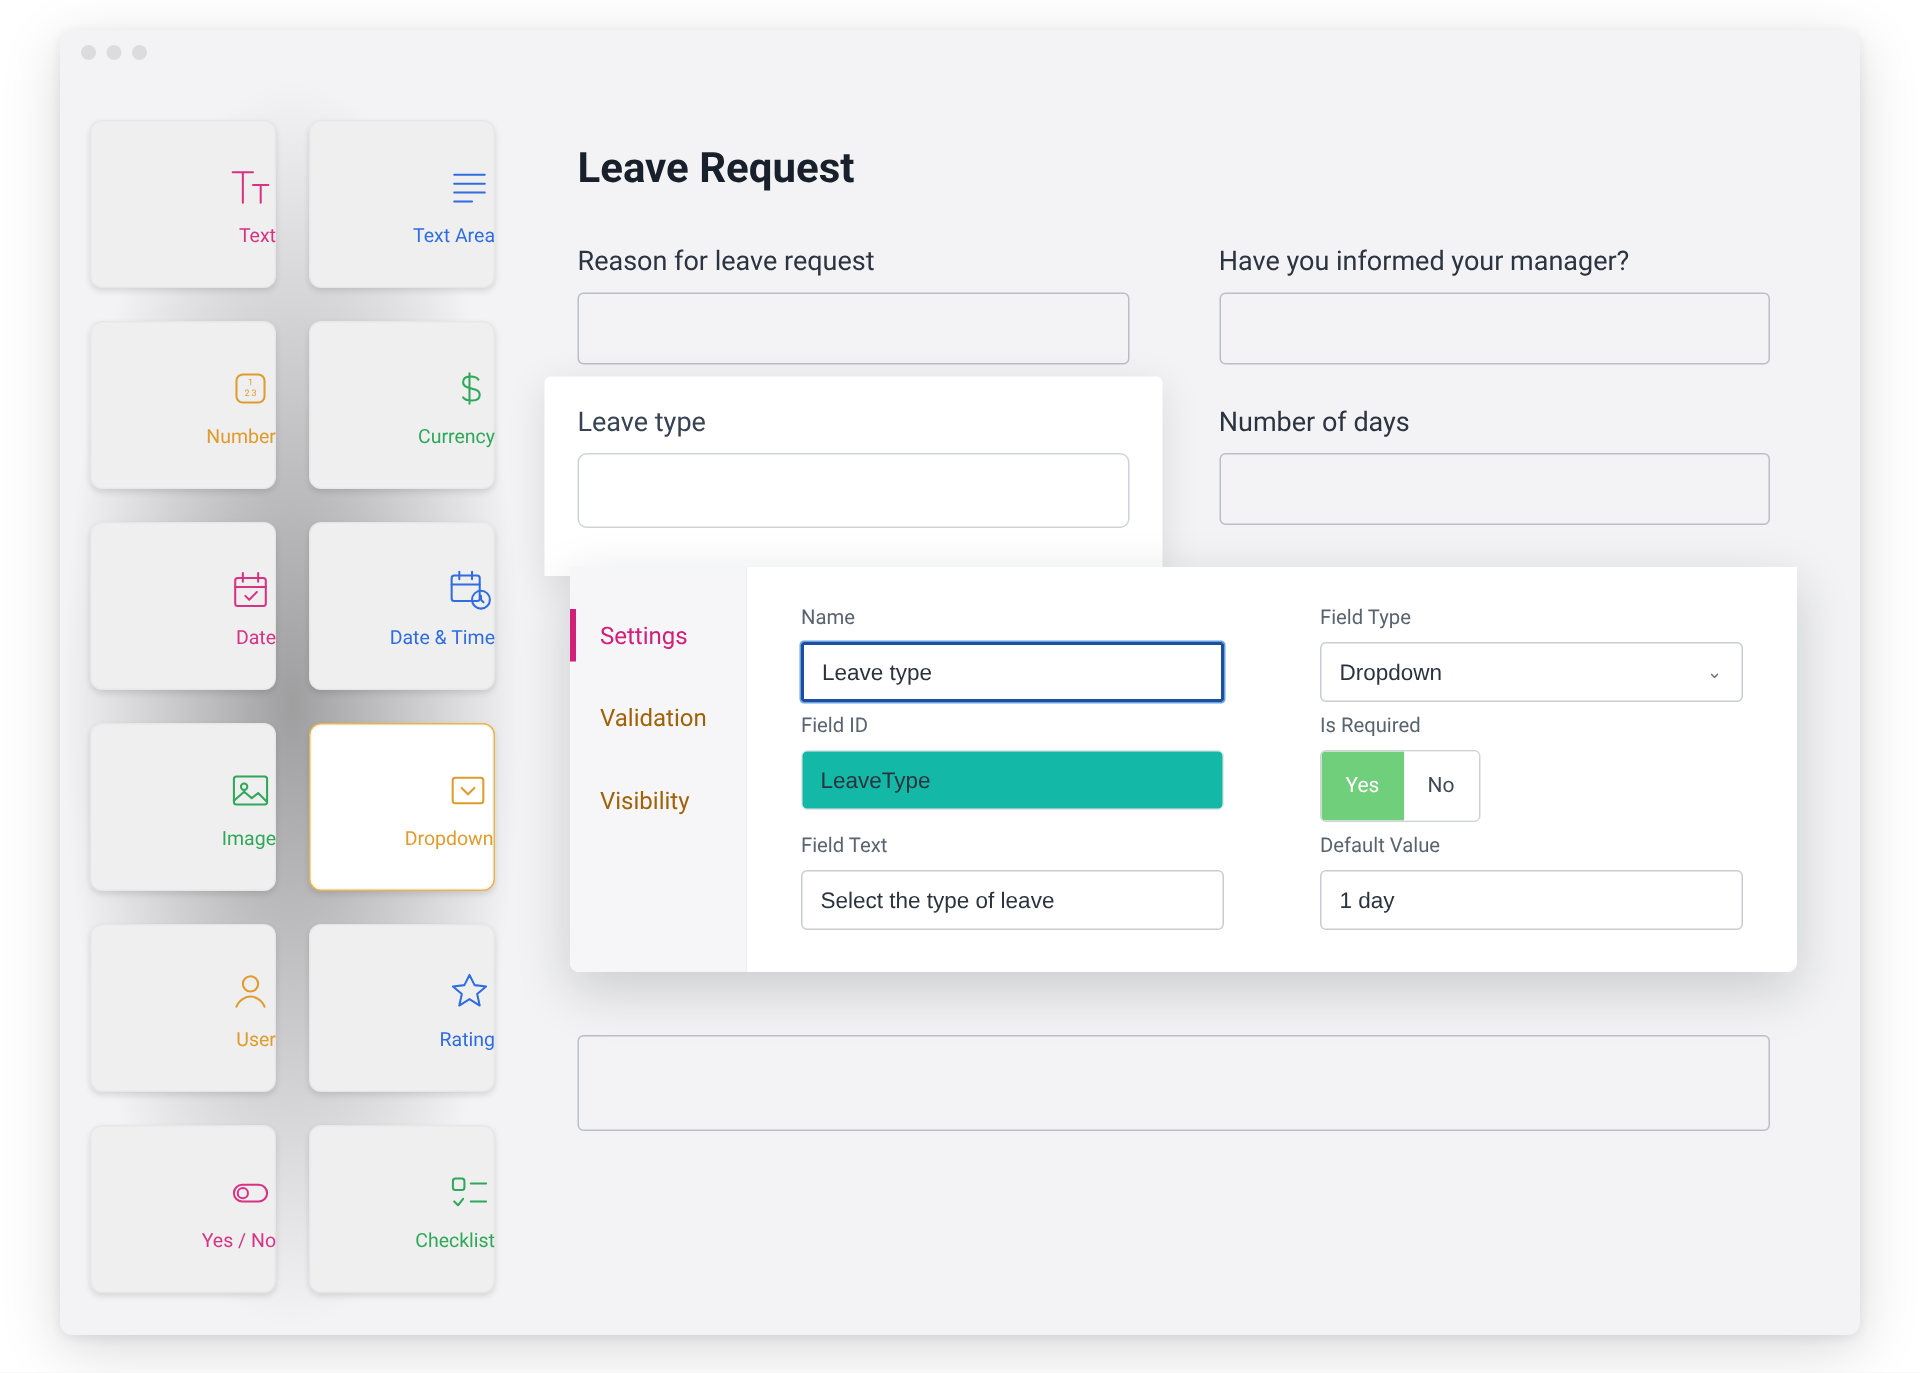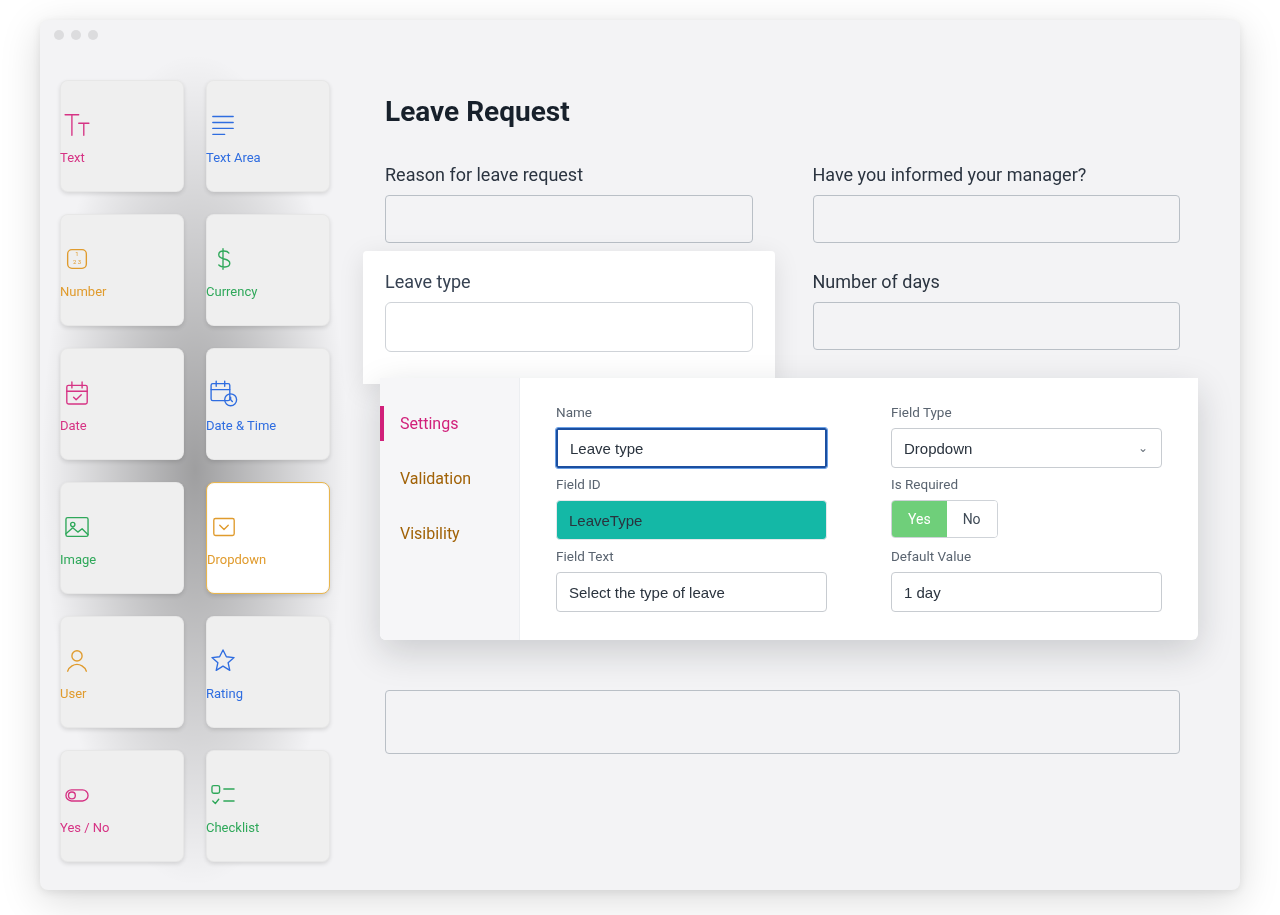--- a/index.html
+++ b/index.html
@@ -54,21 +54,21 @@
     z-index:0;
   }
   .ptile {
     position:relative;
     z-index:1;
     background: #efefef;
     border-radius: 8px;
     box-shadow: 0 2px 4px rgba(0,0,0,0.12), inset 0 0 0 1px rgba(0,0,0,0.03);
     display: flex;
     flex-direction: column;
-    align-items: flex-start;
+    align-items: flex-end;
     justify-content: center;
     gap: 8px;
     cursor: pointer;
     font-size: 13px;
   }
   .ptile.selected {
     background:#fff;
     border:1px solid #e8b54d;
   }
   .ptile .plabel { font-size: 13px; }
@@ -138,21 +138,21 @@
     left: 340px;
     top: 358px;
     width: 818px;
     background: #fff;
     border-radius: 0 0 6px 6px;
     box-shadow: 0 12px 36px rgba(20,25,35,0.18);
     display: flex;
     z-index: 5;
   }
   .prop-tabs {
-    width: 140px;
+    width: 118px;
     background: #f6f6f8;
     border-right: 1px solid #eceef1;
     padding-top: 18px;
     border-radius: 0 0 0 6px;
   }
   .prop-tab {
     padding: 18px 18px 18px 20px;
     font-size: 16px;
     color: #a16207;
     cursor: pointer;
@@ -208,21 +208,21 @@
     top: 50%;
     transform: translateY(-50%);
     color:#6a737d;
     font-size:12px;
   }
   .toggle-group {
     display:inline-flex;
     border:1px solid #cfd3d8;
     border-radius:4px;
     overflow:hidden;
-    height:38px;
+    height:48px;
   }
   .toggle-opt {
     padding: 0 16px;
     display:flex;
     align-items:center;
     font-size:14px;
     color:#3f4a56;
     cursor:pointer;
     background:#fff;
   }

